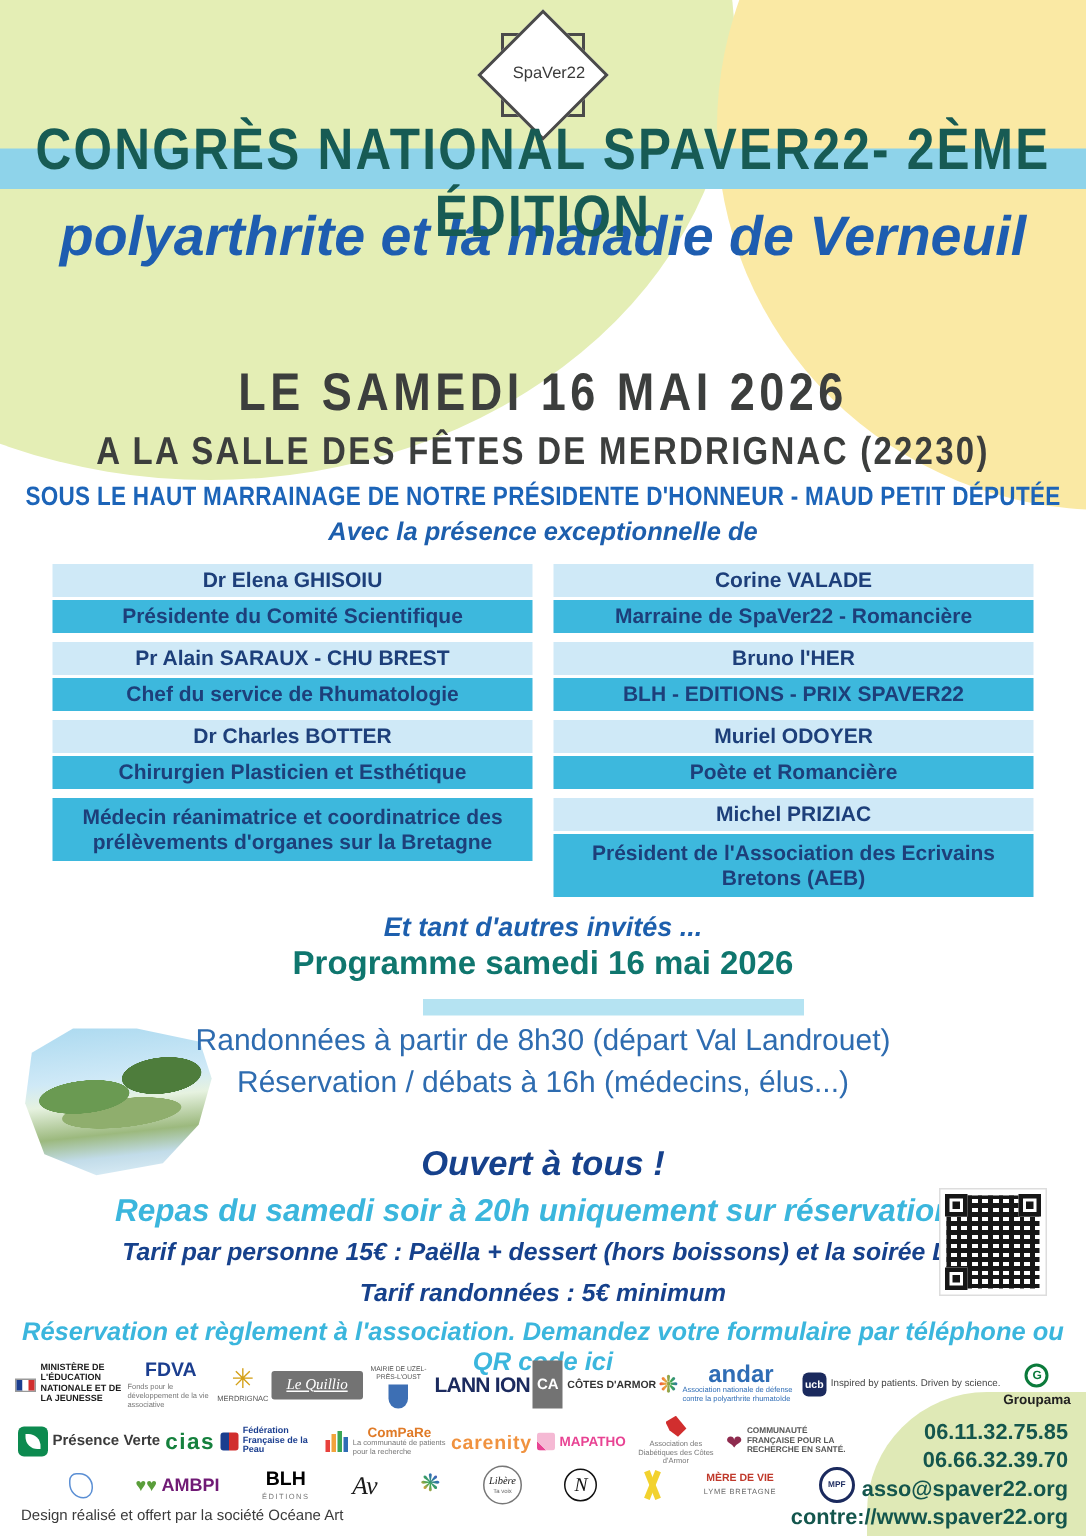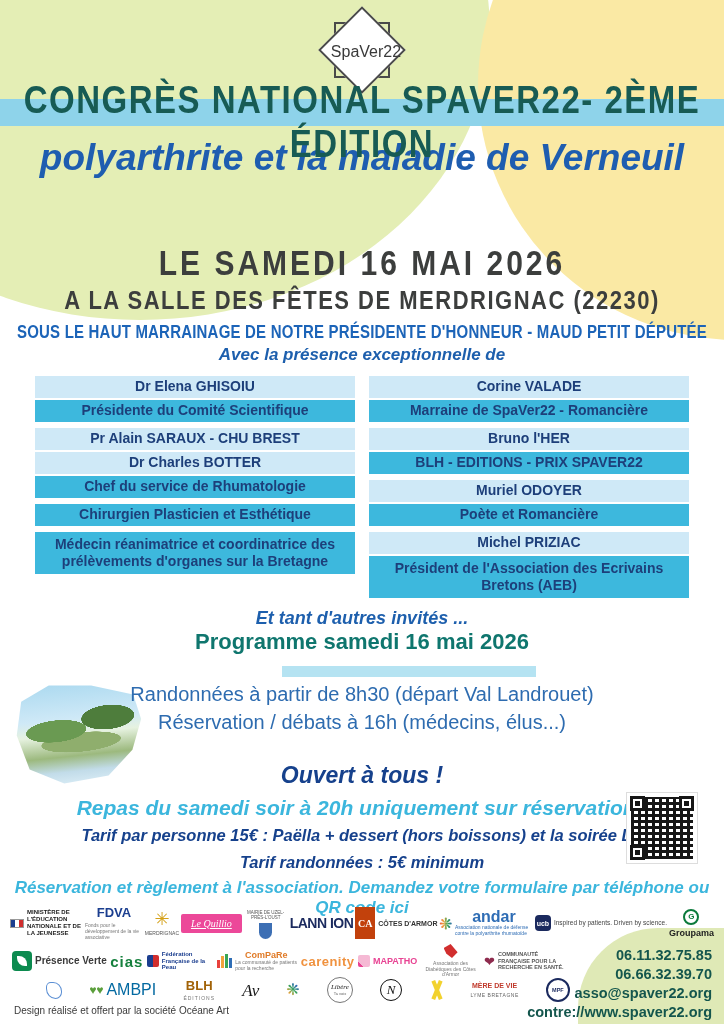--- a/index.html
+++ b/index.html
@@ -12,21 +12,21 @@
   .blob-yellow-tr { left:478px; top:-170px; width:520px; height:510px; background:#fae9a4; }
   .blob-green-br { position:absolute; left:578px; top:928px; width:146px; height:96px; background:#dfe9b6; border-radius:80px 0 0 0; }
 
   .center { position:absolute; left:0; width:100%; text-align:center; }
   .condensed { display:inline-block; transform:scaleY(1.18); transform-origin:center; }
 
   
   .logo-box { position:absolute; left:322px; top:10px; width:80px; height:80px; }
   .logo-square { position:absolute; left:12px; top:12px; width:56px; height:56px; border:2px solid #4a4a4a; background:transparent; }
   .logo-diamond { position:absolute; left:9px; top:9px; width:62px; height:62px; border:2px solid #4a4a4a; background:#fff; transform:rotate(45deg); }
-  .logo-text { position:absolute; left:0; top:33px; width:88px; text-align:center; font-size:16px; color:#3a3a3a; }
+  .logo-text { position:absolute; left:0; top:33px; width:88px; text-align:center; font-size:11px; color:#3a3a3a; }
 
   .title-band { position:absolute; left:0; top:99px; width:100%; height:27px; background:#8ed3ea; }
   .main-title { top:84px; font-size:33px; font-weight:bold; letter-spacing:1.5px; color:#175b54; z-index:3; }
   .subtitle { top:133px; font-size:37px; line-height:49px; font-style:italic; font-weight:700; color:#1e5db0; }
   .date-line { top:246px; font-size:30px; font-weight:bold; letter-spacing:3px; color:#3c3e3d; }
   .venue-line { top:288px; font-size:22px; font-weight:bold; letter-spacing:1.5px; color:#3c3e3d; }
   .patronage-line { top:323px; font-size:15px; font-weight:bold; letter-spacing:0.2px; color:#1c64b8; }
   .guests-intro { top:345px; font-size:17px; font-style:italic; font-weight:bold; color:#1d5fad; }
 
   
@@ -73,24 +73,24 @@
   .prow3 { left:46px; top:976px; width:524px; height:28px; justify-content:space-between; }
   .chip { display:flex; align-items:center; gap:3px; }
   .chip-label { font-size:6px; color:#555; line-height:1.15; }
   .upper { text-transform:uppercase; }
   .stack { display:flex; flex-direction:column; align-items:center; }
   .flag-icon { display:flex; width:14px; height:9px; border:0.5px solid #999; }
   .flag-icon i { flex:1; } .flag-icon .b{background:#1b3e8f;} .flag-icon .w{background:#fff;} .flag-icon .r{background:#d12e2e;}
   .fdva-main { font-size:13px; font-weight:bold; color:#1b3e8f; }
   .chip-sub { font-size:5px; color:#777; max-width:58px; line-height:1.15; }
   .star-glyph { font-size:18px; color:#d4a017; line-height:1; }
-  .quillio-box { background:#ec4899; color:#fff; font-style:italic; font-size:10px; padding:4px 10px; border-radius:2px; font-family:"Liberation Serif", serif;text-decoration:underline; }
+  .quillio-box { background:#737373; color:#fff; font-style:italic; font-size:10px; padding:4px 10px; border-radius:2px; font-family:"Liberation Serif", serif;text-decoration:underline; }
   .shield { width:13px; height:16px; background:#3d6fb4; border-radius:0 0 7px 7px; }
   .lannion { font-size:14px; font-weight:bold; color:#1b2a5e; line-height:0.9; text-align:right; letter-spacing:-0.5px; }
-  .ca-box { width:20px; height:32px; background:#c2410c; color:#fff; font-size:10px; font-weight:bold; display:flex; align-items:center; justify-content:center;font-family:Liberation Serif, serif; }
+  .ca-box { width:20px; height:32px; background:#737373; color:#fff; font-size:10px; font-weight:bold; display:flex; align-items:center; justify-content:center; }
   .ca-label { font-size:7px; font-weight:bold; color:#333; }
   .andar-fan { font-size:15px; line-height:1; background:linear-gradient(90deg,#e8413c,#f2a33c,#3aa655,#2f6db5); -webkit-background-clip:text; background-clip:text; color:transparent; font-weight:bold; }
   .andar-main { font-size:16px; font-weight:bold; color:#2f6db5; line-height:1; }
   .ucb-box { width:16px; height:16px; background:#1b2a5e; color:#fff; border-radius:4px; font-size:7px; font-weight:bold; display:flex; align-items:center; justify-content:center; }
   .ucb-text { font-size:6.5px; color:#444; line-height:1.2; }
   .groupama-g { width:16px; height:16px; border:2.5px solid #0b7a3b; border-radius:50%; display:flex; align-items:center; justify-content:center; font-size:8px; font-weight:bold; color:#0b7a3b; }
   .groupama-label { font-size:9px; font-weight:bold; color:#222; }
   .pv-box { width:20px; height:20px; background:#0c8a4f; border-radius:4px; position:relative; }
   .pv-box::after { content:""; position:absolute; left:5px; top:5px; width:10px; height:10px; background:#fff; border-radius:0 80% 0 80%; }
   .pv-label { font-size:10px; font-weight:bold; color:#3b3b3b; line-height:1.05; }
@@ -103,22 +103,22 @@
   .compare-main { font-size:9px; font-weight:bold; color:#e07b28; line-height:1; }
   .carenity { font-size:13px; font-weight:bold; color:#f0923f; letter-spacing:0.5px; }
   .mapatho-icon { width:12px; height:12px; background:
       linear-gradient(45deg,#e84393 25%, transparent 25%), #f5b9d4; border-radius:2px; }
   .mapatho-label { font-size:9px; font-weight:bold; color:#e84393; }
   .afd-mark { width:14px; height:14px; background:#d12e2e; clip-path:polygon(50% 0, 100% 60%, 60% 100%, 20% 70%, 0 30%); }
   .heart-glyph { font-size:13px; color:#8e2b4e; line-height:1; }
   .cfrs-label { font-size:5.5px; font-weight:bold; color:#555; max-width:70px; line-height:1.2; }
   .france-map { width:16px; height:17px; border:1.5px solid #5b8fd4; border-radius:30% 55% 40% 60%; }
   .hearts2 { font-size:12px; line-height:1; color:#5a9e3a; }
-  .ambpi-main { font-size:16px; font-weight:normal; color:#0369a1; line-height:1; }
-  .blh-main { font-size:13px; font-weight:bold; color:#a16207; line-height:1; }
+  .ambpi-main { font-size:12px; font-weight:bold; color:#701a75; line-height:1; }
+  .blh-main { font-size:13px; font-weight:bold; color:#000000; line-height:1; }
   .blh-sub { font-size:5px; color:#777; letter-spacing:1px; }
   .script { font-family:"Liberation Serif", serif; font-style:italic; font-size:17px; color:#1a1a1a; line-height:1; }
   .burst { font-size:16px; line-height:1; background:linear-gradient(45deg,#e8413c,#f2a33c,#3aa655,#2f6db5,#8e44ad); -webkit-background-clip:text; background-clip:text; color:transparent; }
   .libere-circle { width:26px; height:26px; border:1px solid #777; border-radius:50%; display:flex; flex-direction:column; align-items:center; justify-content:center; }
   .libere-main { font-family:"Liberation Serif", serif; font-style:italic; font-size:7px; color:#222; line-height:1.1; }
   .libere-sub { font-size:4px; color:#666; }
   .ink-circle { width:22px; height:22px; border:1px solid #111; border-radius:50%; display:flex; align-items:center; justify-content:center; font-family:"Liberation Serif", serif; font-style:italic; font-size:13px; color:#111; }
   .ribbon { position:relative; width:14px; height:20px; }
   .ribbon i { position:absolute; left:6px; top:0; width:4px; height:20px; background:#f2d22e; display:block; }
   .ribbon i.r1 { transform:rotate(22deg); } .ribbon i.r2 { transform:rotate(-22deg); }
@@ -154,22 +154,22 @@
   <div class="center date-line"><span class="condensed">LE SAMEDI 16 MAI 2026</span></div>
   <div class="center venue-line"><span class="condensed">A LA SALLE DES FÊTES DE MERDRIGNAC (22230)</span></div>
   <div class="center patronage-line"><span class="condensed">SOUS LE HAUT MARRAINAGE DE NOTRE PRÉSIDENTE D'HONNEUR - MAUD PETIT DÉPUTÉE</span></div>
   <div class="center guests-intro">Avec la présence exceptionnelle de</div>
 
   <div class="guests">
     <div class="gcol">
       <div class="grow light">Dr Elena GHISOIU</div>
       <div class="grow dark">Présidente du Comité Scientifique</div>
       <div class="grow light">Pr Alain SARAUX - CHU BREST</div>
+      <div class="grow dark">Chef du service de Rhumatologie</div>
       <div class="grow light">Dr Charles BOTTER</div>
-      <div class="grow dark">Chef du service de Rhumatologie</div>
       <div class="grow dark">Chirurgien Plasticien et Esthétique</div>
       <div class="grow dark tall">Médecin réanimatrice et coordinatrice des prélèvements d'organes sur la Bretagne</div>
     </div>
     <div class="gcol">
       <div class="grow light">Corine VALADE</div>
       <div class="grow dark">Marraine de SpaVer22 - Romancière</div>
       <div class="grow light">Bruno l'HER</div>
       <div class="grow dark">BLH - EDITIONS - PRIX SPAVER22</div>
       <div class="grow light">Muriel ODOYER</div>
       <div class="grow dark">Poète et Romancière</div>

